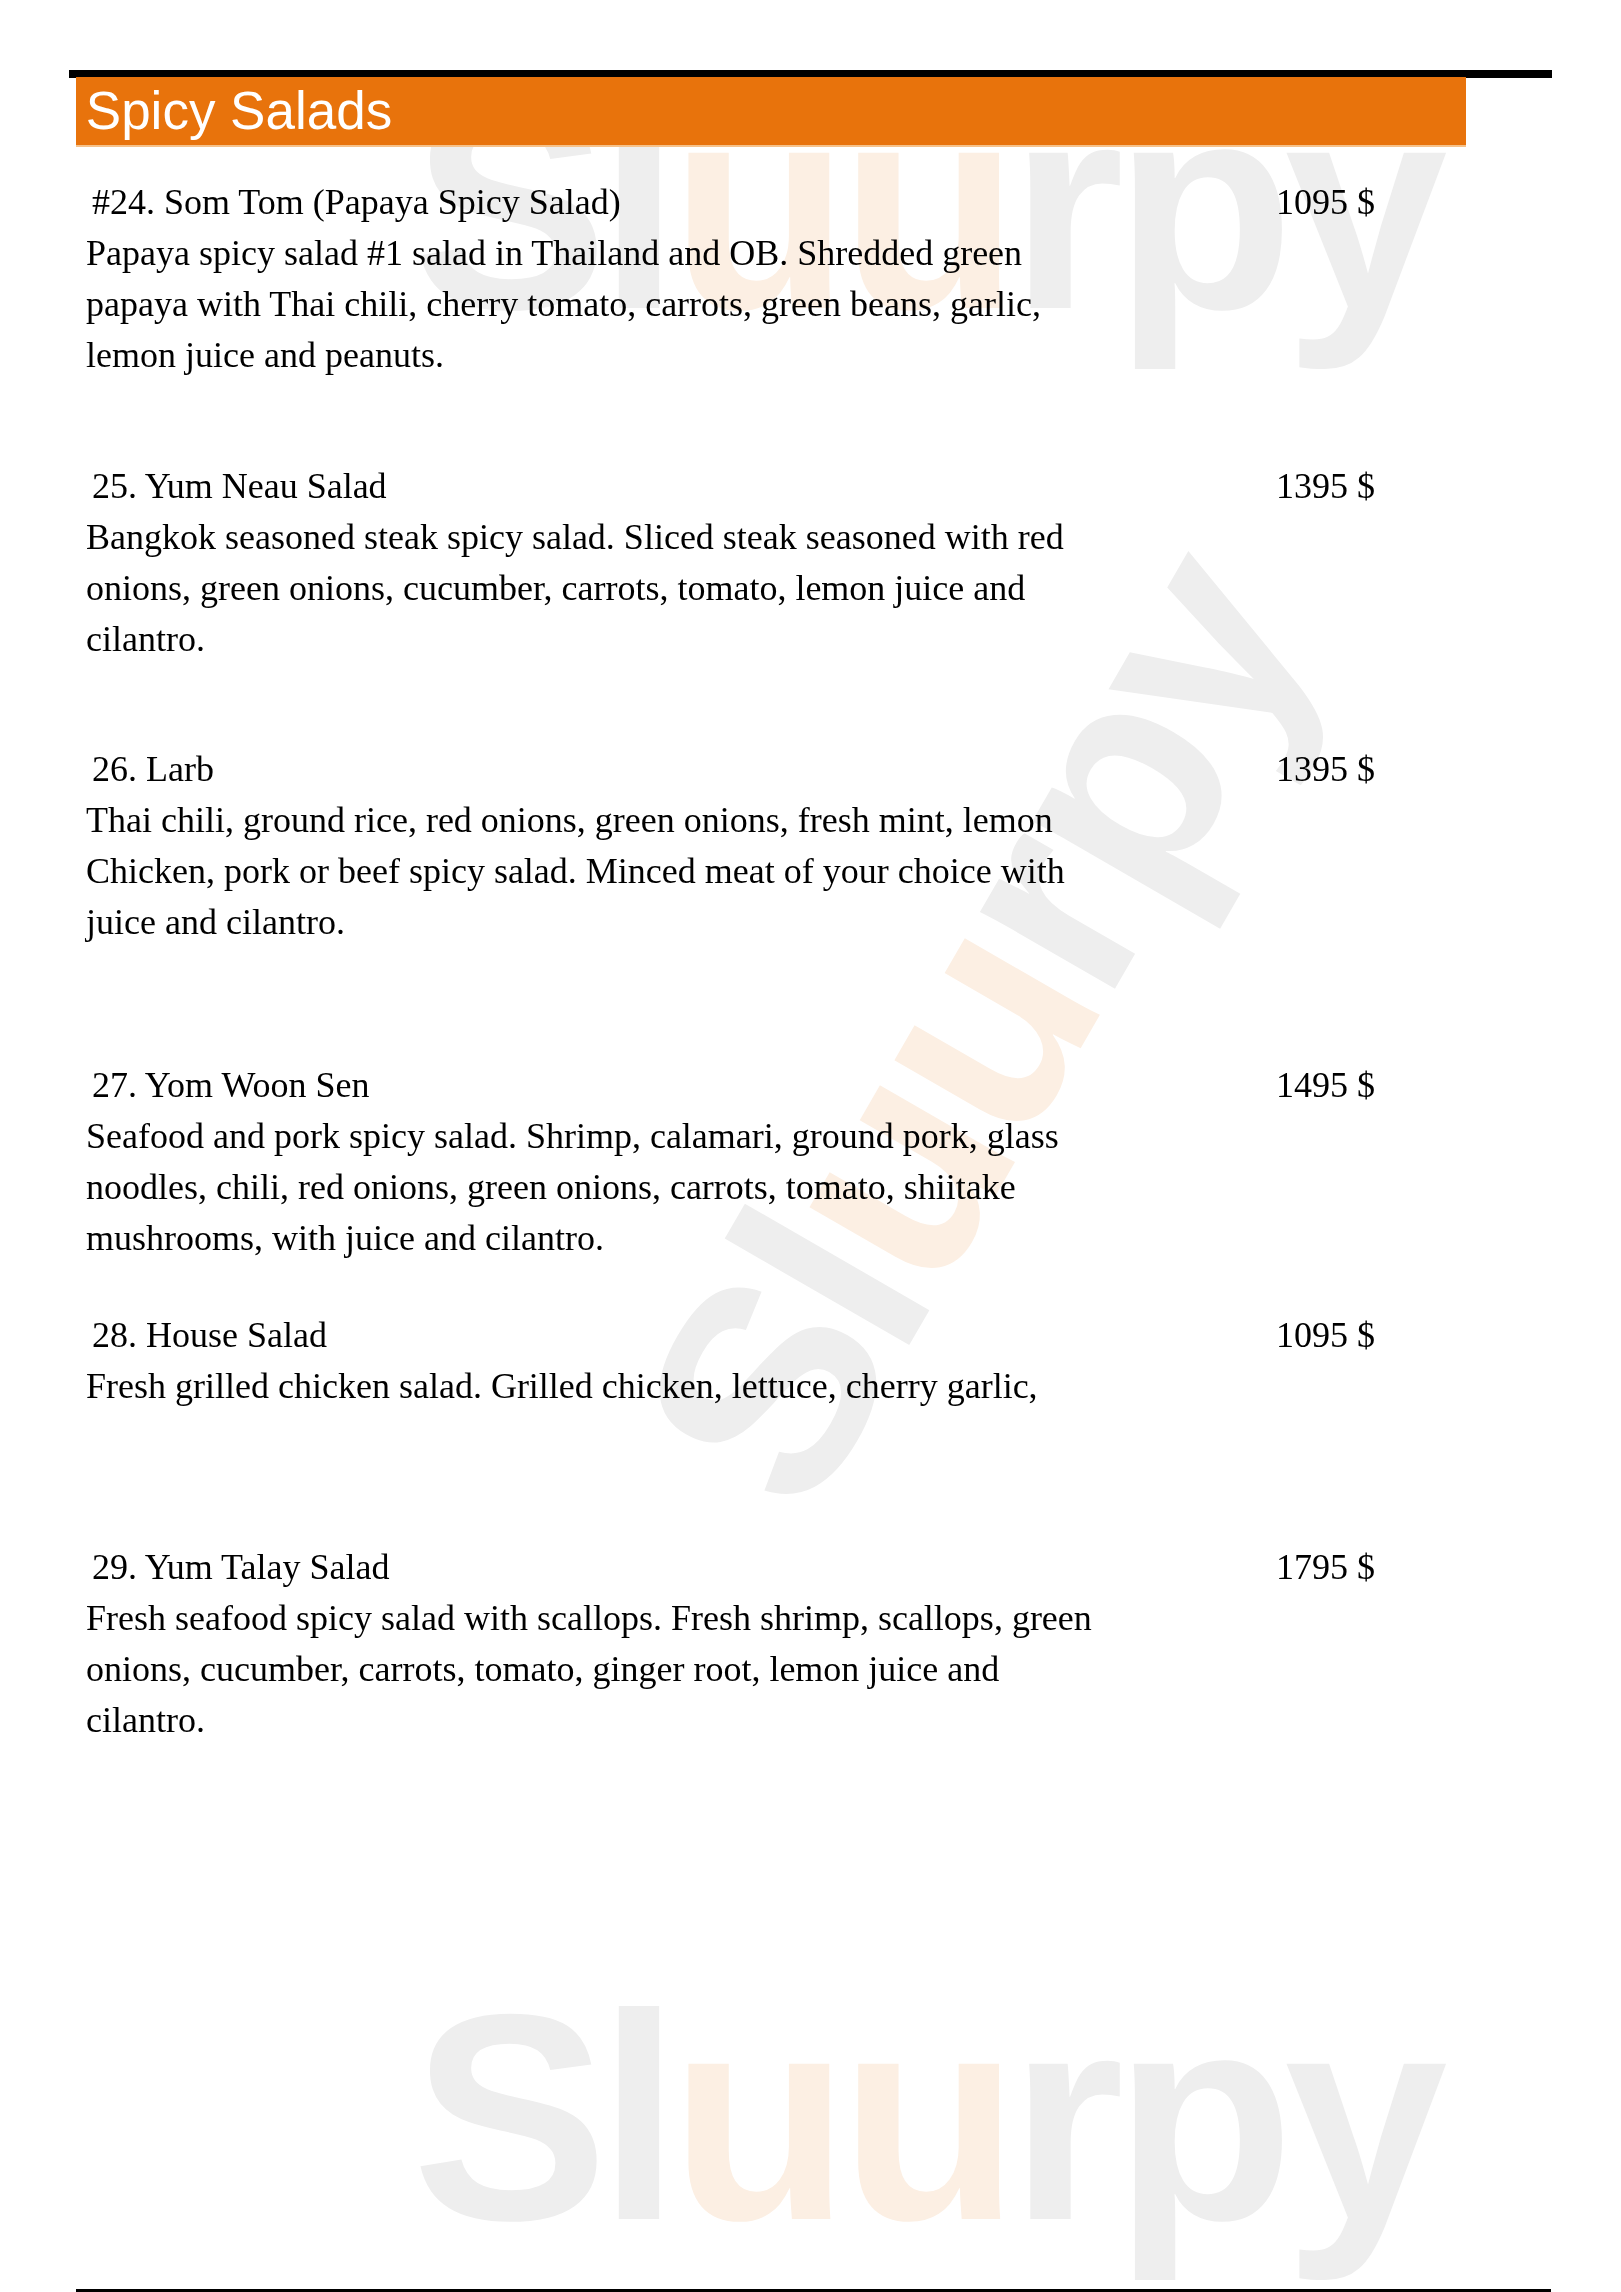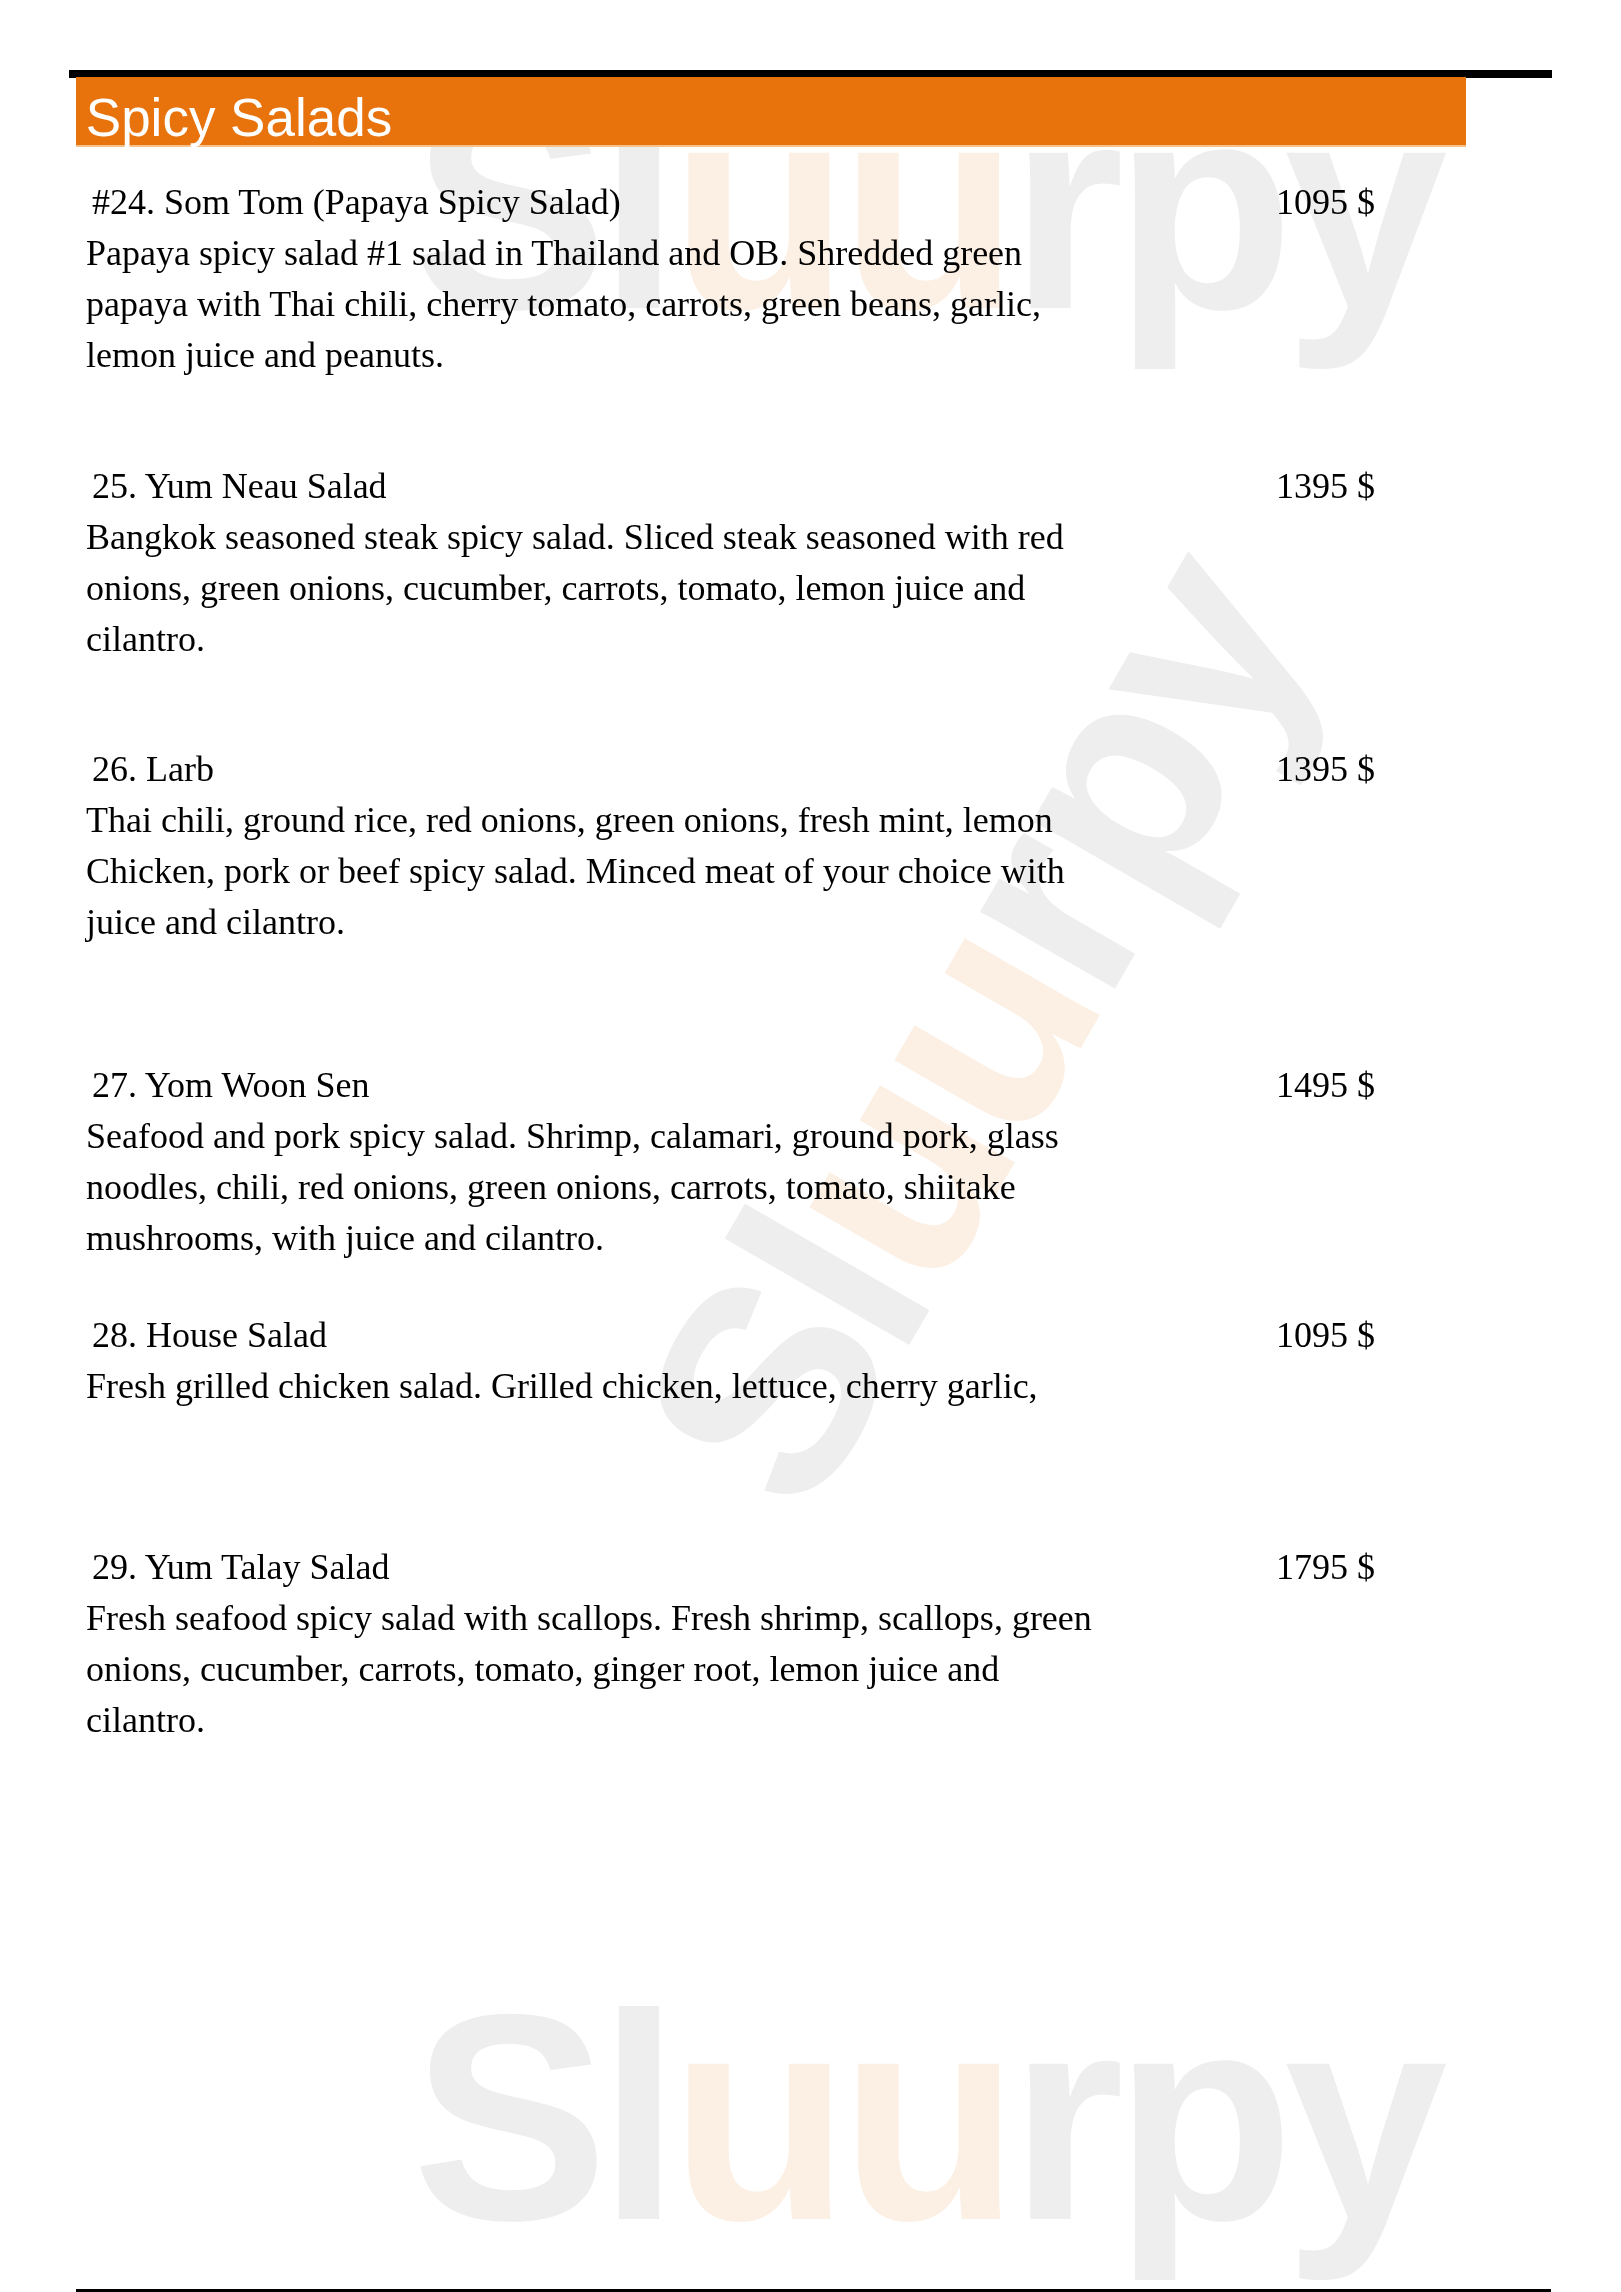--- a/index.html
+++ b/index.html
@@ -2,21 +2,21 @@
 <html><head>
 <meta charset="utf-8">
 <style>
   html, body { margin: 0; padding: 0; background: #ffffff; }
   body { width: 1621px; height: 2293px; position: relative; overflow: hidden; }
   .watermark { position: absolute; font-family: "Liberation Sans", sans-serif; font-weight: bold; font-size: 294px; line-height: 1; letter-spacing: -9.8px; pointer-events: none; }
   .wm-gray { color: #eeeeee; }
   .wm-orange { color: #fcefe3; }
   .top-rule { position: absolute; left: 69px; top: 70px; width: 1483px; height: 7.8px; background: #000000; }
   .section-bar { position: absolute; left: 76px; top: 77px; width: 1390px; height: 68px; background: #e8730c; box-shadow: 0 2px 0 #f6c28a; }
-  .section-title { position: absolute; left: 9.8px; top: 3.9px; font-family: "Liberation Sans", sans-serif; font-size: 53px; color: #ffffff; line-height: 59px; margin-top: 7px; }
+  .section-title { position: absolute; left: 9.8px; top: 3.9px; font-family: "Liberation Sans", sans-serif; font-size: 53px; color: #ffffff; line-height: 59px; }
   .item { position: absolute; left: 86px; width: 1333px; font-family: "Liberation Serif", serif; font-size: 36px; line-height: 51px; color: #000; }
   .item-head { position: relative; height: 51px; }
   .item-name { position: absolute; left: 0; top: 0; white-space: nowrap; margin-left: 6px; }
   .item-price { position: absolute; left: 1190px; top: 0; white-space: nowrap; }
   .item-desc { width: 1176px; }
   .bottom-rule { position: absolute; left: 76px; top: 2289px; width: 1475px; height: 2.9px; background: #000; }
 </style>
 </head>
 <body>
 

